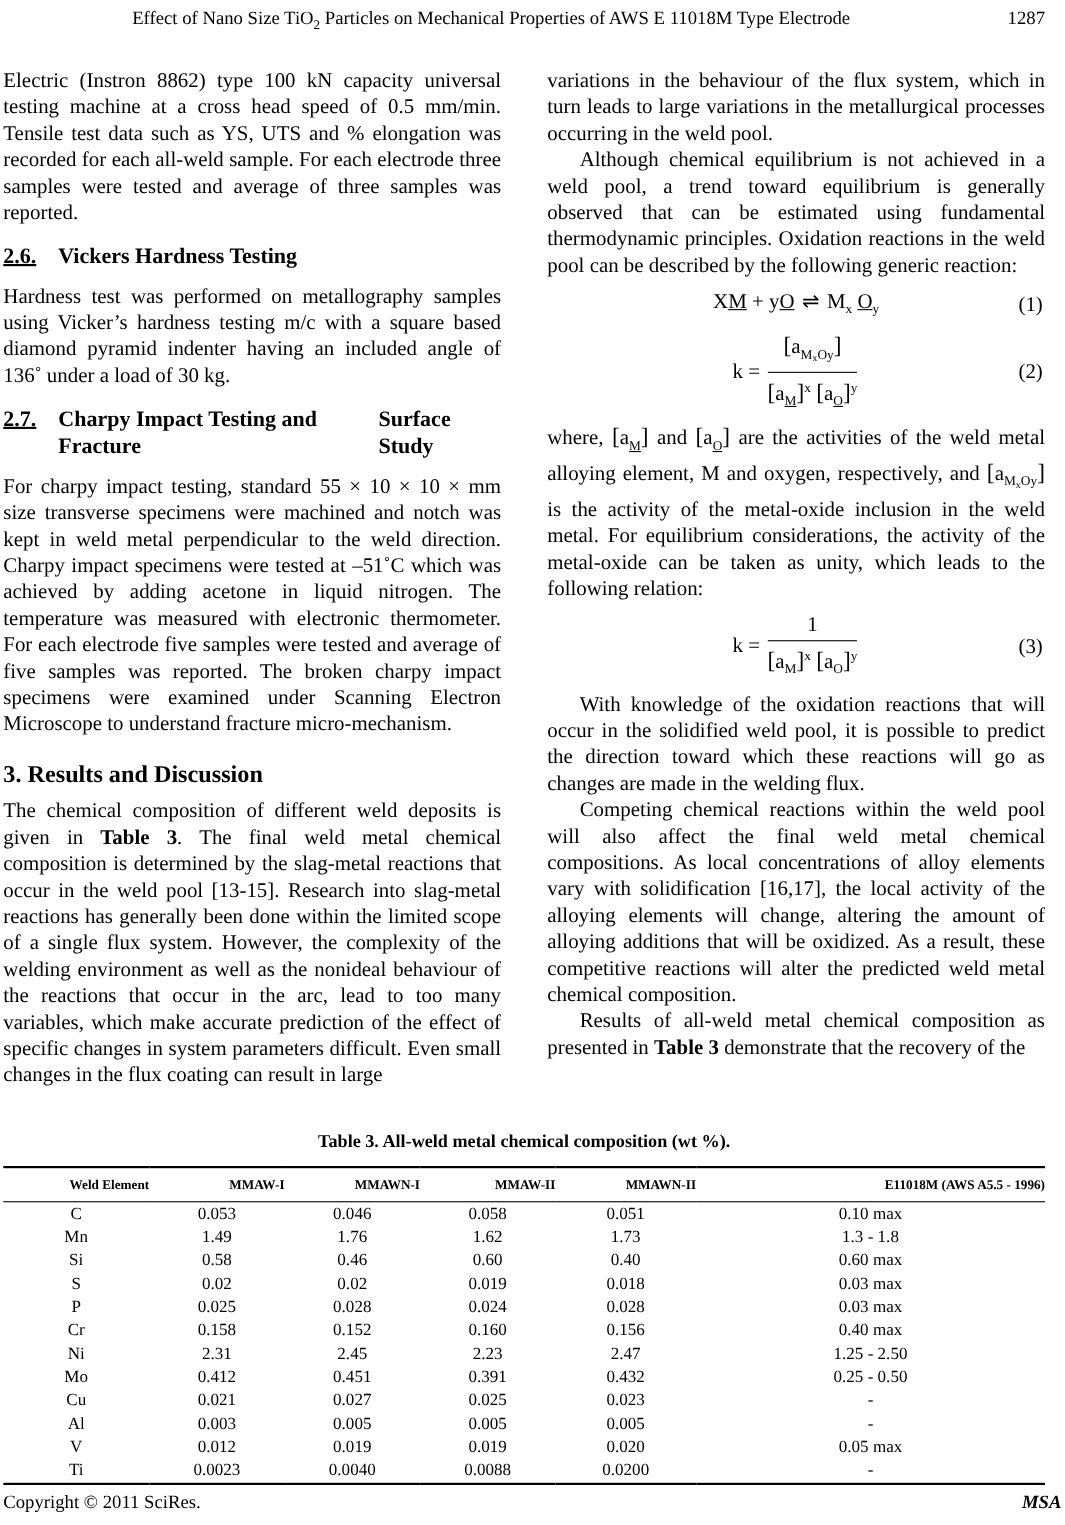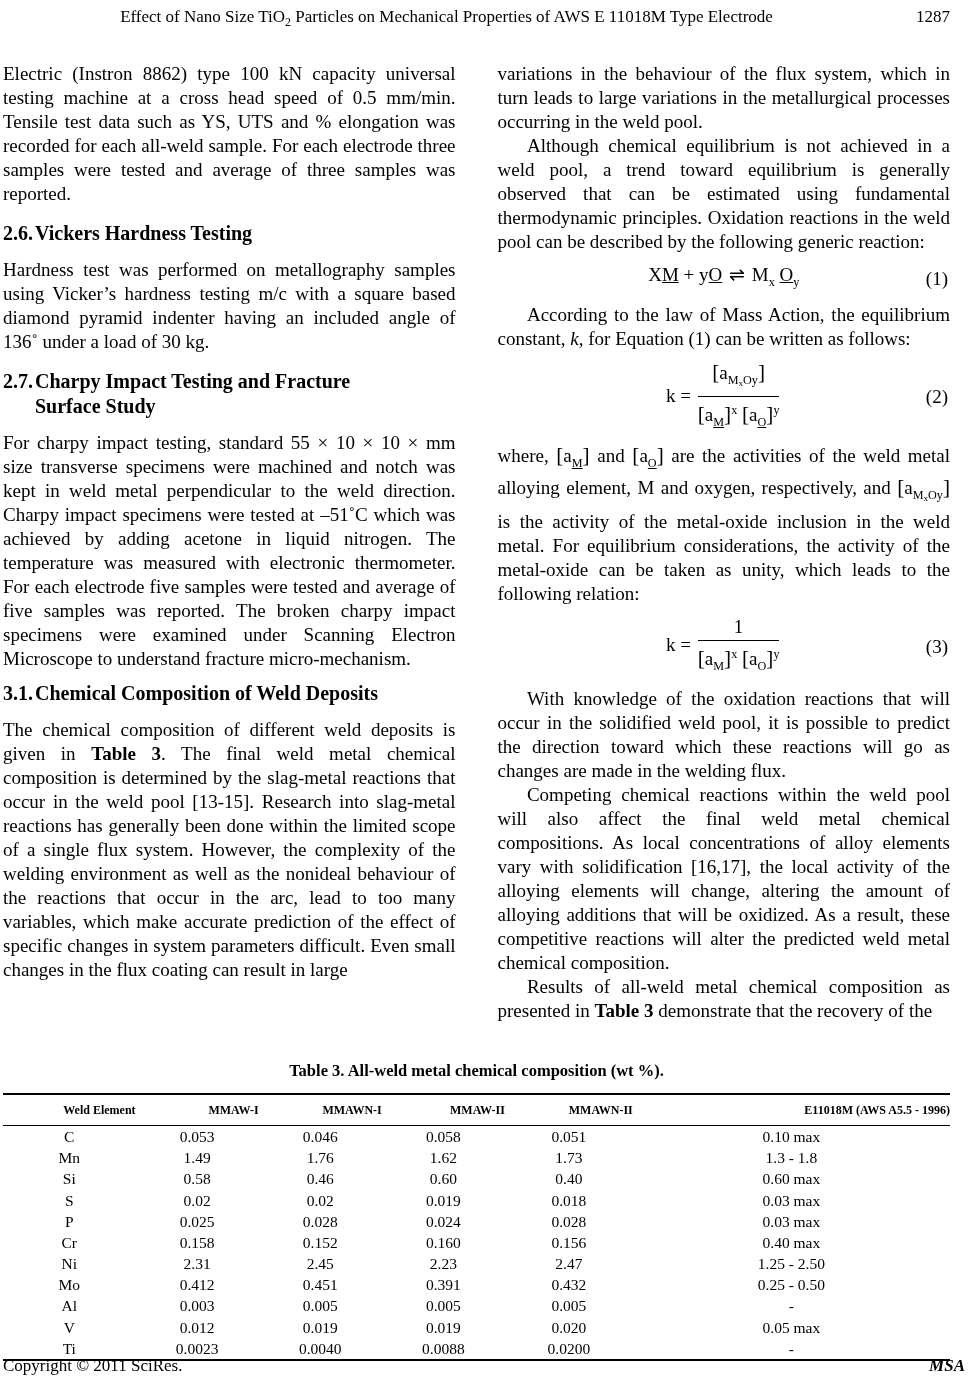--- a/index.html
+++ b/index.html
@@ -20,22 +20,22 @@
   
   .columns { display: flex; gap: 42px; margin-top: 29px; }
   .col { width: 462px; }
 
   p.body { font-size: 19px; line-height: 24px; text-align: justify; margin: 0; }
   p.indent { text-indent: 1.55em; }
   .bold { font-weight: bold; }
   .it { font-style: italic; }
 
   .sec-heading { font-size: 20px; font-weight: bold; margin: 15px 0 12px 0; display: flex; line-height: 25px; }
-  .sec-num { margin-right: 2px; }
-  .sec-lines { display: flex; flex-direction: column; }
+  .sec-num { margin-right: 20px; text-decoration: underline; }
+  .sec-lines { display: flex; flex-direction: row; }
   .main-heading { font-size: 22px; font-weight: bold; margin: 19px 0 8px 0; line-height: 28px; }
 
   
   .equation { position: relative; text-align: center; font-size: 19px; margin: 9px 0; line-height: 24px; }
   .eq-number { position: absolute; right: 2px; top: 50%; transform: translateY(-50%); }
   .equation sub { font-size: 64%; }
   .equation sup { font-size: 64%; }
   .ul { text-decoration: underline; }
   .ss { font-size: 75%; vertical-align: -0.25em; }
   .bk { font-size: 112%; }
@@ -90,39 +90,35 @@
       <div class="sec-heading">
         <span class="sec-num">2.7.</span>
         <span class="sec-lines">
           <span>Charpy Impact Testing and Fracture</span>
           <span>Surface Study</span>
         </span>
       </div>
 
       <p class="body">For charpy impact testing, standard 55 × 10 × 10 × mm size transverse specimens were machined and notch was kept in weld metal perpendicular to the weld direction. Charpy impact specimens were tested at –51˚C which was achieved by adding acetone in liquid nitrogen. The temperature was measured with electronic thermometer. For each electrode five samples were tested and average of five samples was reported. The broken charpy impact specimens were examined under Scanning Electron Microscope to understand fracture micro-mechanism.</p>
 
-
-      <div class="sec-heading" style="margin-top:10px">
-        <span class="sec-num">3.1.</span>
-        <span>Chemical Composition of Weld Deposits</span>
-      </div>
+      <div class="main-heading">3. Results and Discussion</div>
+
 
       <p class="body"><span>The chemical composition of different weld deposits is given in </span><span class="bold">Table 3</span><span>. The final weld metal chemical composition is determined by the slag-metal reactions that occur in the weld pool [13-15]. Research into slag-metal reactions has generally been done within the limited scope of a single flux system. However, the complexity of the welding environment as well as the nonideal behaviour of the reactions that occur in the arc, lead to too many variables, which make accurate prediction of the effect of specific changes in system parameters difficult. Even small changes in the flux coating can result in large</span></p>
     </div>
 
     <div class="col">
       <p class="body">variations in the behaviour of the flux system, which in turn leads to large variations in the metallurgical processes occurring in the weld pool.</p>
       <p class="body indent">Although chemical equilibrium is not achieved in a weld pool, a trend toward equilibrium is generally observed that can be estimated using fundamental thermodynamic principles. Oxidation reactions in the weld pool can be described by the following generic reaction:</p>
 
       <div class="equation">
         <span class="eq-body"><span>X</span><span class="ul">M</span><span> + y</span><span class="ul">O</span><span class="arrow"> ⇌ </span><span>M</span><sub>x</sub><span> </span><span class="ul">O</span><sub>y</sub></span>
         <span class="eq-number">(1)</span>
       </div>
 
-      <p class="body indent"><span>According to the law of Mass Action, the equilibrium constant, </span><span class="it">k</span><span>, for Equation (1) can be written as follows:</span></p>
 
       <div class="equation">
         <span class="eq-body">
           <span>k</span><span> = </span><span class="frac">
               <span class="num"><span class="bk">[</span><span>a</span><sub><span>M</span><span class="ss">x</span><span>Oy</span></sub><span class="bk">]</span></span>
               <span class="den"><span class="bk">[</span><span>a</span><sub class="ul">M</sub><span class="bk">]</span><sup>x</sup><span> </span><span class="bk">[</span><span>a</span><sub class="ul">O</sub><span class="bk">]</span><sup>y</sup></span>
             </span>
         </span>
         <span class="eq-number">(2)</span>
       </div>
@@ -225,20 +221,28 @@
           </tr>
           <tr>
             <td>Mo</td>
             <td>0.412</td>
             <td>0.451</td>
             <td>0.391</td>
             <td>0.432</td>
             <td>0.25 - 0.50</td>
           </tr>
           <tr>
+            <td>Cu</td>
+            <td>0.021</td>
+            <td>0.027</td>
+            <td>0.025</td>
+            <td>0.023</td>
+            <td>-</td>
+          </tr>
+          <tr>
             <td>Al</td>
             <td>0.003</td>
             <td>0.005</td>
             <td>0.005</td>
             <td>0.005</td>
             <td>-</td>
           </tr>
           <tr>
             <td>V</td>
             <td>0.012</td>

